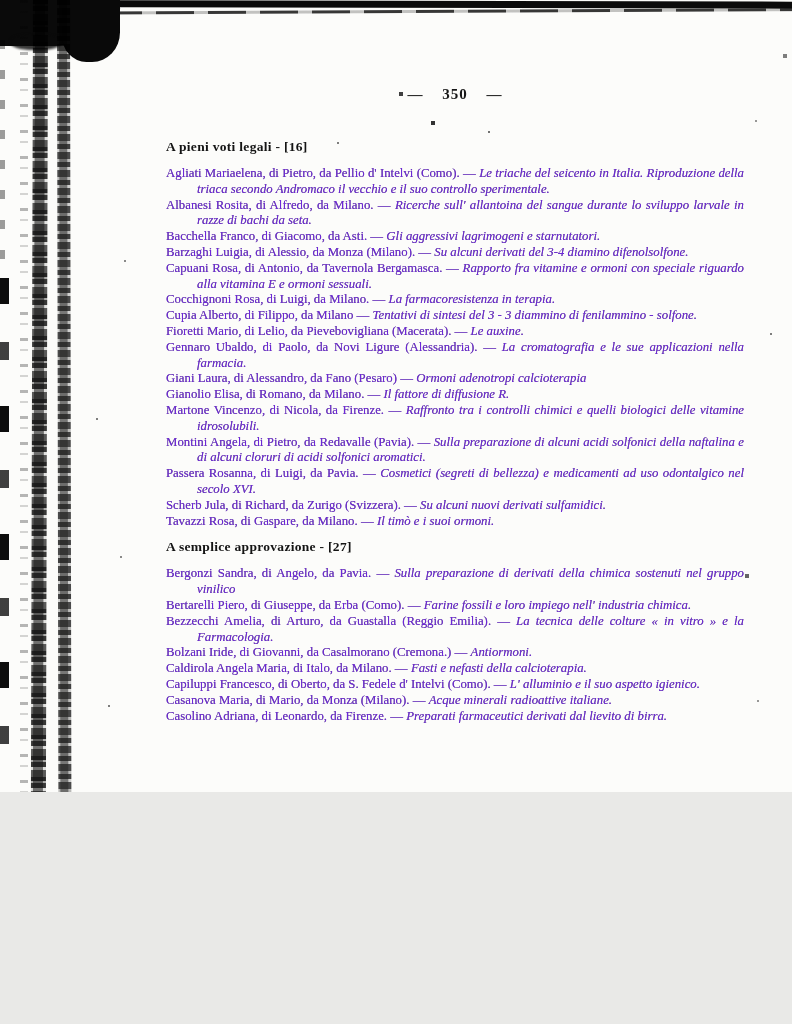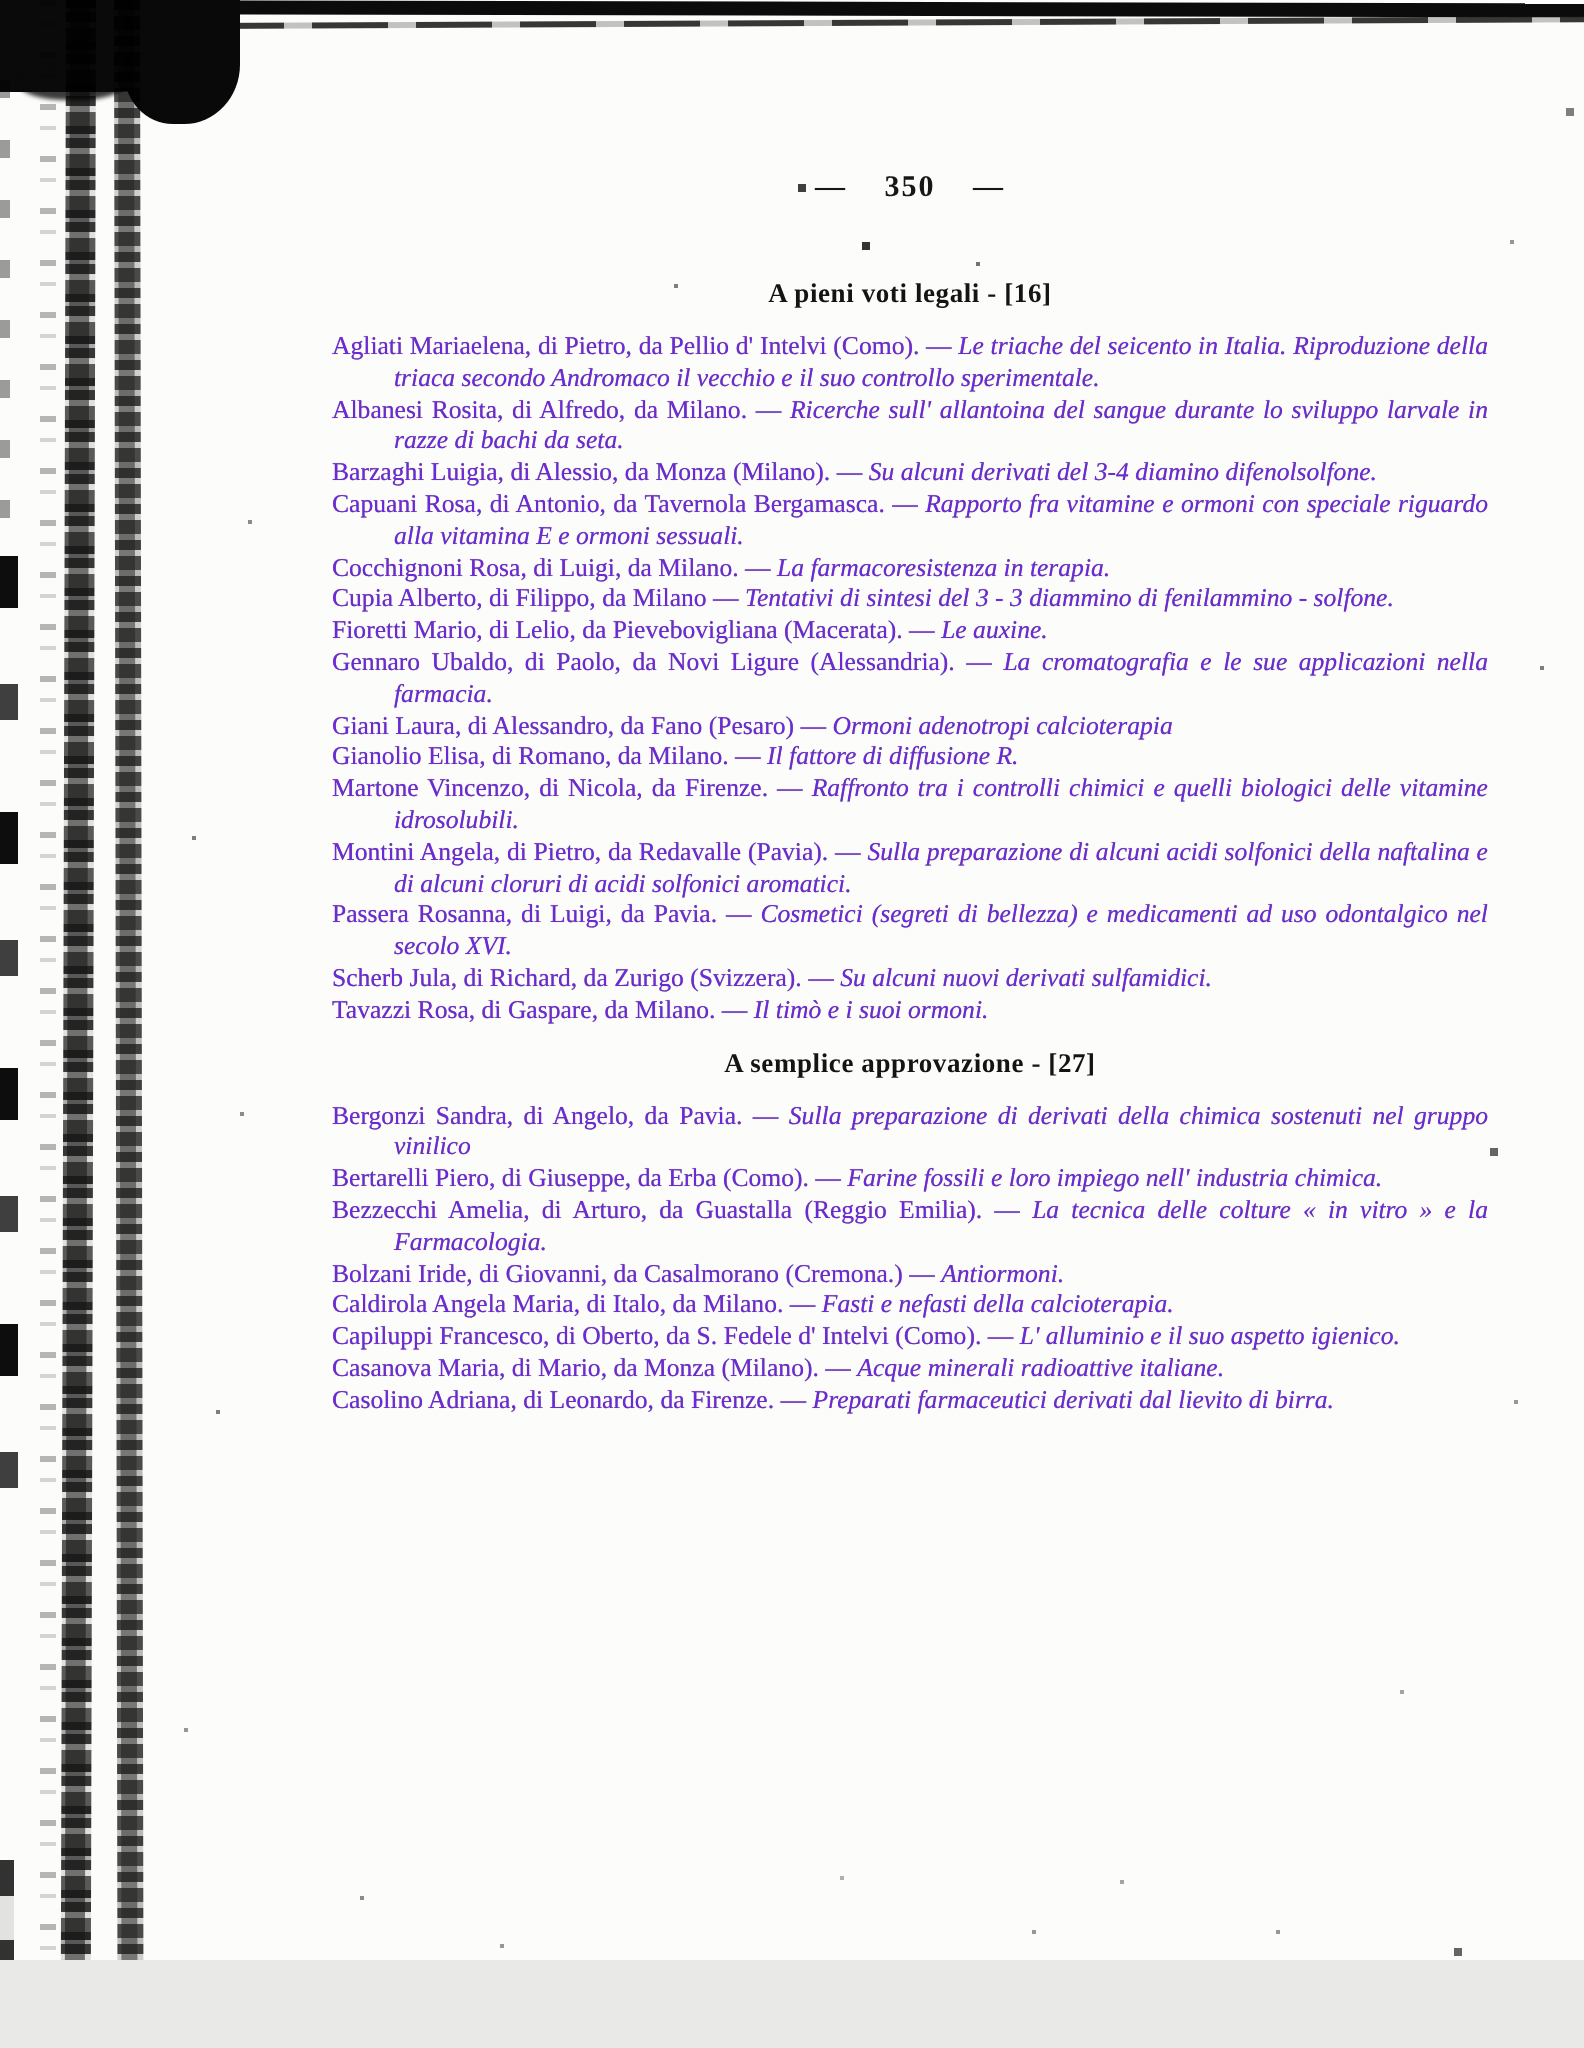--- a/index.html
+++ b/index.html
@@ -2,21 +2,21 @@
 <html><head>
 <meta charset="utf-8">
 <style>
   html,body{margin:0;padding:0;}
   body{
     width:792px;height:1024px;overflow:hidden;
     background:#e9e9e7;
     font-family:"Liberation Serif","DejaVu Serif",serif;
   }
   .page{
-    position:relative;width:792px;height:980px;
+    position:relative;width:792px;height:792px;
     background:#fcfcfa;color:#1d1d1d;overflow:hidden;
   }
   
   .artifact{position:absolute;pointer-events:none;}
   .top-bar{left:0;top:0;width:792px;height:7px;background:#0b0b0b;
     transform-origin:left top;transform:rotate(0.12deg);}
   .top-line2{left:0;top:12px;width:792px;height:3px;
     background:repeating-linear-gradient(to right,rgba(20,20,20,.85) 0 38px,rgba(20,20,20,.25) 38px 52px);
     transform-origin:left top;transform:rotate(-0.28deg);filter:blur(.3px);}
   .corner-blob1{left:0;top:0;width:120px;height:46px;background:#0a0a0a;border-radius:0 18% 55% 0;}
@@ -54,21 +54,21 @@
       700px 845px 0 0 rgba(0,0,0,.35), 757px 700px 0 0 rgba(0,0,0,.4),
       784px 55px 0 1px rgba(0,0,0,.5), 180px 948px 0 0 rgba(0,0,0,.45),
       516px 965px 0 0 rgba(0,0,0,.4), 420px 938px 0 0 rgba(0,0,0,.3);}
   
   .content{position:absolute;left:166px;top:86px;width:578px;}
   .page-number{
     text-align:center;font-weight:bold;font-size:15px;letter-spacing:1px;
     word-spacing:14px;margin:0 0 36px 0;color:#171717;
   }
   .heading{
-    text-align:center;font-weight:bold;font-size:13.5px;margin:0 0 11px 0;
+    font-weight:bold;font-size:13.5px;margin:0 0 11px 0;
     color:#141414;letter-spacing:.3px;
   }
   .section2 .heading{margin-top:10px;}
   .entry{
     font-size:12.8px;line-height:15.8px;text-align:justify;
     padding-left:31px;text-indent:-31px;color:#6d28d9;
     text-shadow:0 0 .35px rgba(0,0,0,.55);
   }
   .etitle{font-style:italic;}
 </style>
@@ -91,20 +91,21 @@
   <div class="artifact speckles"></div>
 
   <div class="content">
     <div class="page-number">— 350 —</div>
 
     <section class="section1">
       <h2 class="heading">A pieni voti legali - [16]</h2>
       <div class="entries" id="list-0">
           <div class="entry"><span class="ename">Agliati Mariaelena, di Pietro, da Pellio d' Intelvi (Como).</span> — <span class="etitle">Le triache del seicento in Italia. Riproduzione della triaca secondo Andromaco il vecchio e il suo controllo sperimentale.</span></div>
           <div class="entry"><span class="ename">Albanesi Rosita, di Alfredo, da Milano.</span> — <span class="etitle">Ricerche sull' allantoina del sangue durante lo sviluppo larvale in razze di bachi da seta.</span></div>
+          <div class="entry"><span class="ename">Bacchella Franco, di Giacomo, da Asti.</span> — <span class="etitle">Gli aggressivi lagrimogeni e starnutatori.</span></div>
           <div class="entry"><span class="ename">Barzaghi Luigia, di Alessio, da Monza (Milano).</span> — <span class="etitle">Su alcuni derivati del 3-4 diamino difenolsolfone.</span></div>
           <div class="entry"><span class="ename">Capuani Rosa, di Antonio, da Tavernola Bergamasca.</span> — <span class="etitle">Rapporto fra vitamine e ormoni con speciale riguardo alla vitamina E e ormoni sessuali.</span></div>
           <div class="entry"><span class="ename">Cocchignoni Rosa, di Luigi, da Milano.</span> — <span class="etitle">La farmacoresistenza in terapia.</span></div>
           <div class="entry"><span class="ename">Cupia Alberto, di Filippo, da Milano</span> — <span class="etitle">Tentativi di sintesi del 3 - 3 diammino di fenilammino - solfone.</span></div>
           <div class="entry"><span class="ename">Fioretti Mario, di Lelio, da Pievebovigliana (Macerata).</span> — <span class="etitle">Le auxine.</span></div>
           <div class="entry"><span class="ename">Gennaro Ubaldo, di Paolo, da Novi Ligure (Alessandria).</span> — <span class="etitle">La cromatografia e le sue applicazioni nella farmacia.</span></div>
           <div class="entry"><span class="ename">Giani Laura, di Alessandro, da Fano (Pesaro)</span> — <span class="etitle">Ormoni adenotropi calcioterapia</span></div>
           <div class="entry"><span class="ename">Gianolio Elisa, di Romano, da Milano.</span> — <span class="etitle">Il fattore di diffusione R.</span></div>
           <div class="entry"><span class="ename">Martone Vincenzo, di Nicola, da Firenze.</span> — <span class="etitle">Raffronto tra i controlli chimici e quelli biologici delle vitamine idrosolubili.</span></div>
           <div class="entry"><span class="ename">Montini Angela, di Pietro, da Redavalle (Pavia).</span> — <span class="etitle">Sulla preparazione di alcuni acidi solfonici della naftalina e di alcuni cloruri di acidi solfonici aromatici.</span></div>

